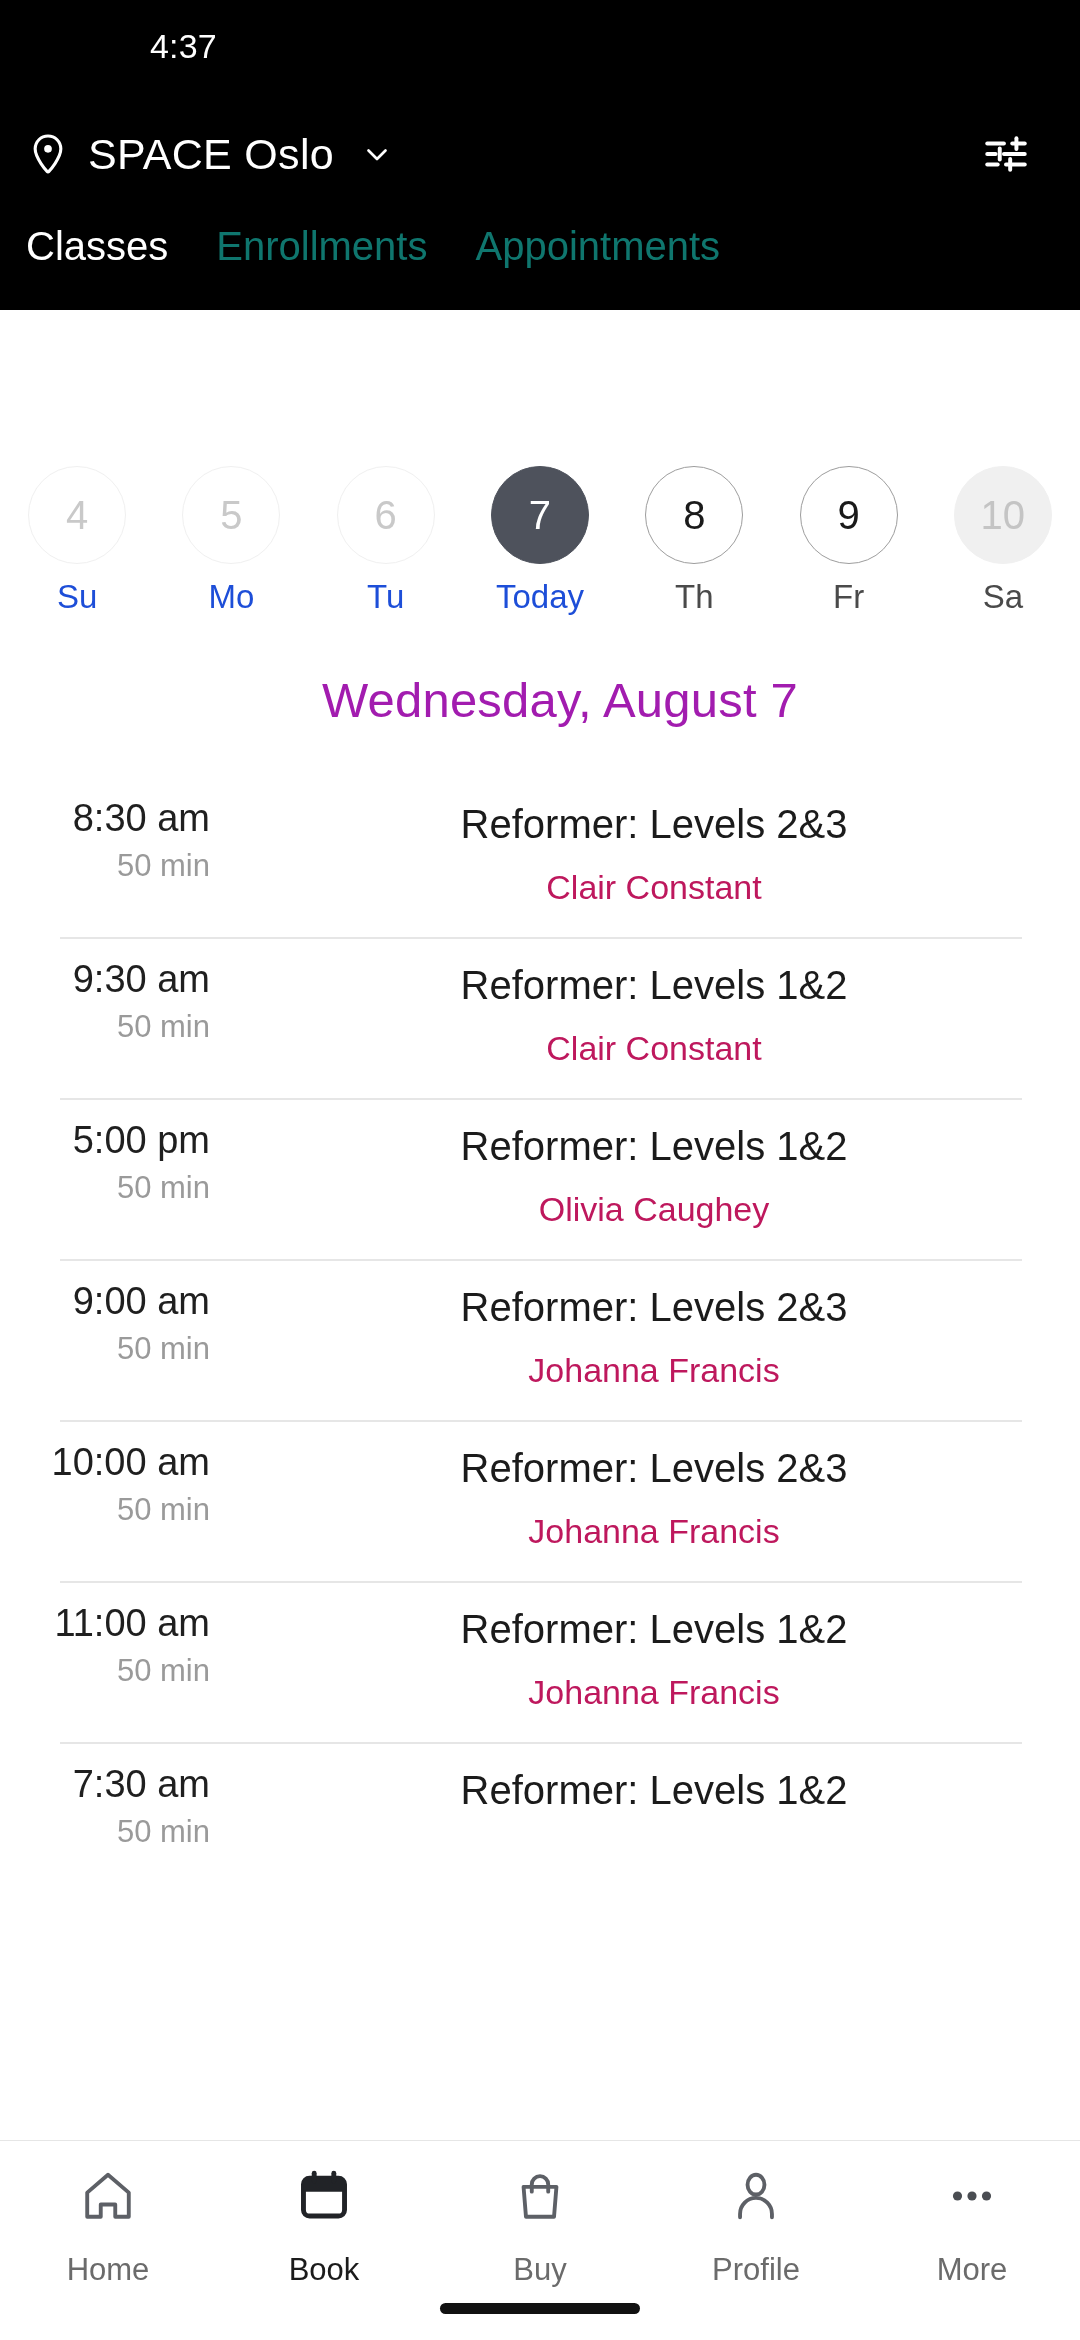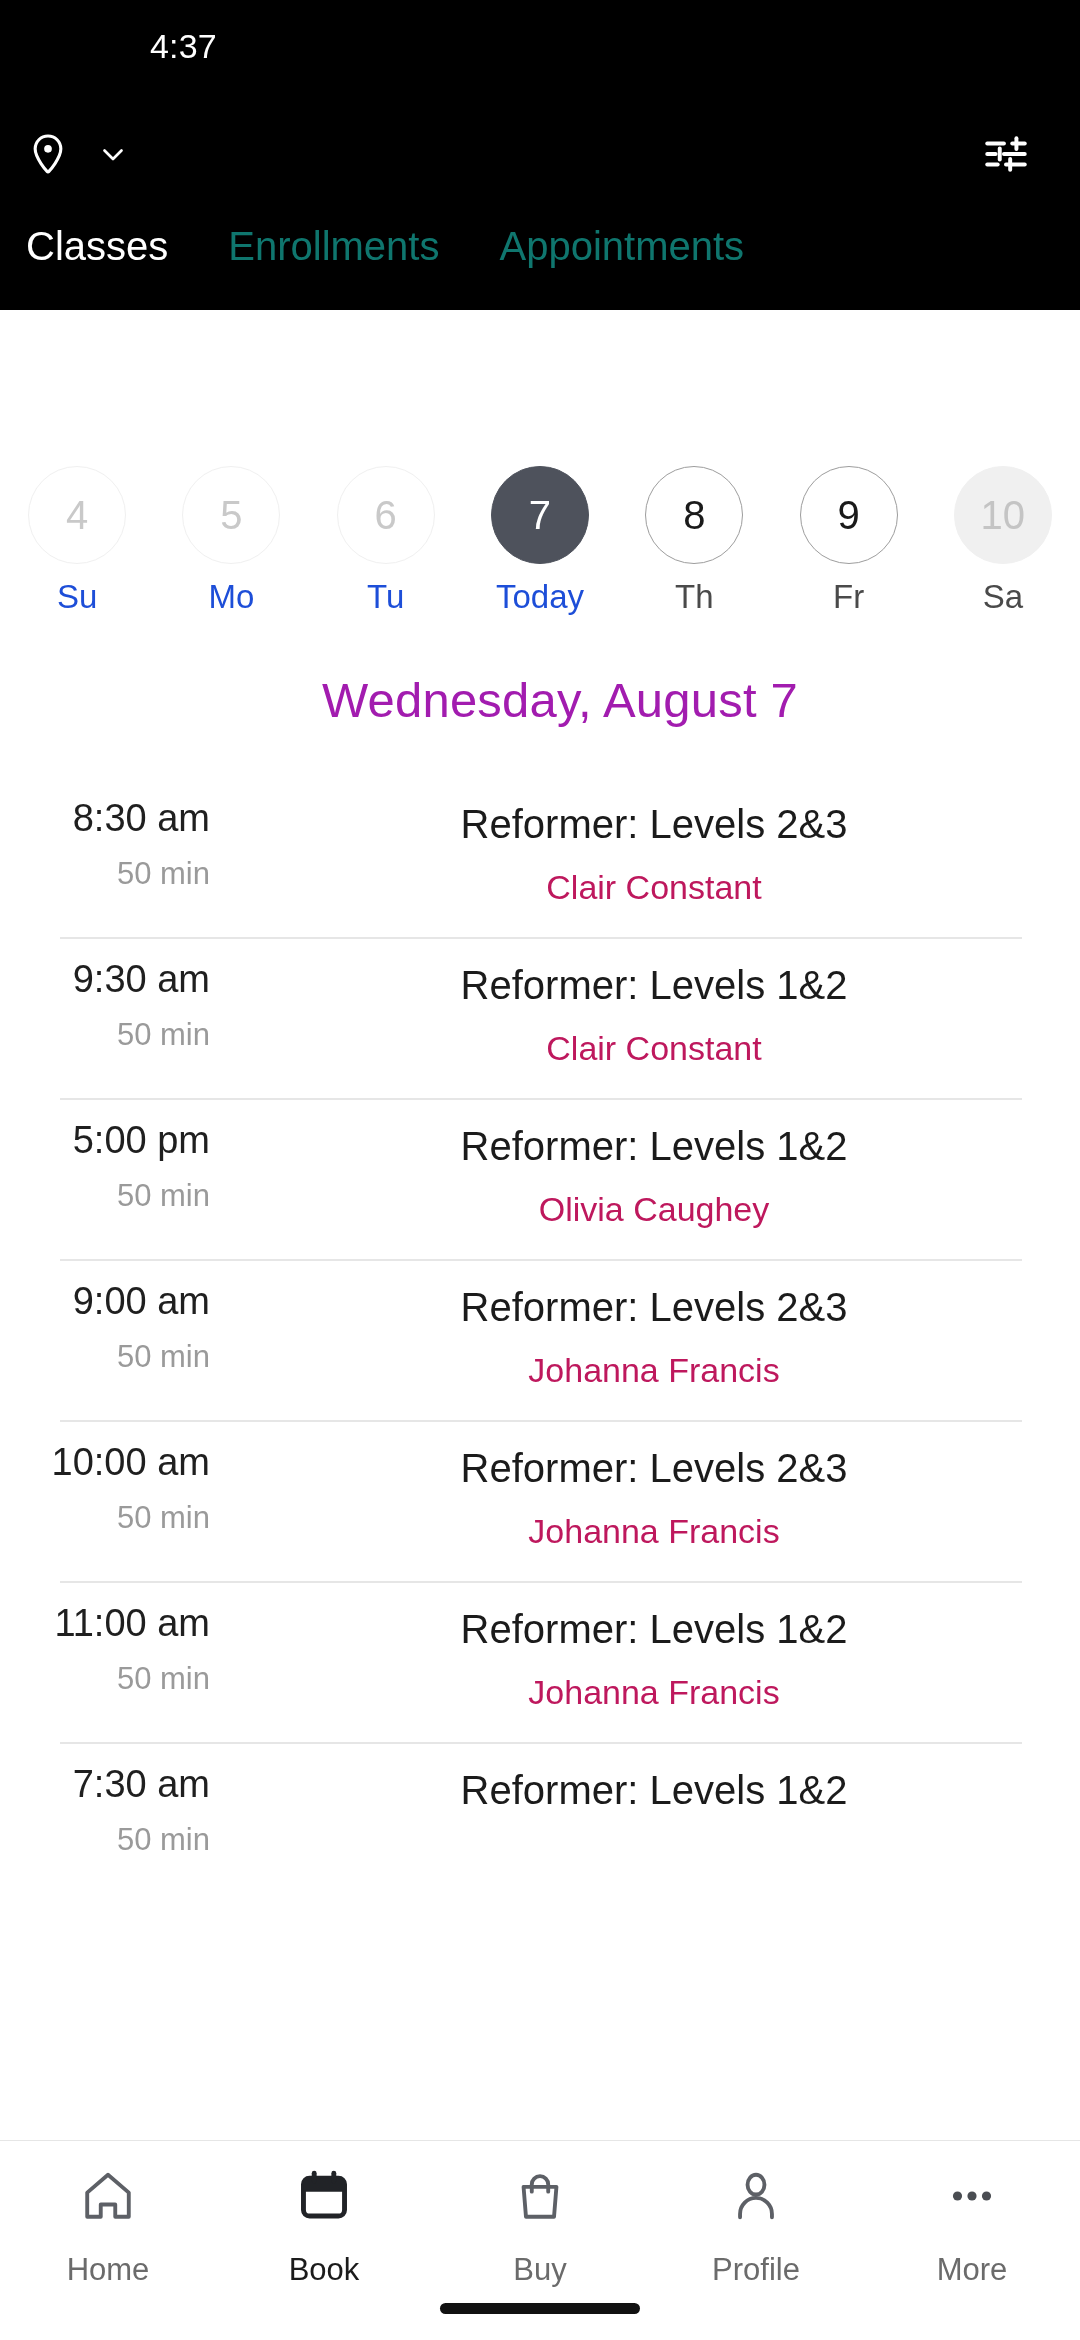--- a/index.html
+++ b/index.html
@@ -31,21 +31,21 @@
   .venue-name {
     color:#ffffff; font-size:43px; letter-spacing:0.3px; white-space:nowrap;
   }
   .chev { width:34px; height:34px; margin-left:8px; display:block; flex:none; }
   .filter-btn { width:64px; height:64px; display:flex; align-items:center; justify-content:center; margin-right:10px;}
   .filter-icon { width:50px; height:50px; display:block; }
 
   
   .tabs {
     background:#000; height:100px;
-    display:flex; align-items:flex-start; padding:8px 0 0 26px; gap:16px;
+    display:flex; align-items:flex-start; padding:8px 0 0 26px; gap:4px;
   }
   .tab {
     font-size:40px; color:#0f766e; padding:0 22px 0 0; margin-right:22px;
     white-space:nowrap; line-height:56px;
   }
   .tab.active { color:#ffffff; }
 
   
   .datestrip {
     display:flex; align-items:flex-start; padding:56px 0 0 0;
@@ -74,21 +74,21 @@
 
   
   .classlist { margin-top:48px; }
   .class-row { position:relative; display:flex; padding:22px 0 30px 0; }
   .class-row + .class-row::before {
     content:""; position:absolute; left:60px; right:58px; top:0;
     height:1.5px; background:#e6e6e6;
   }
   .col-time {
     width:228px; flex:none; padding-right:18px;
-    display:flex; flex-direction:column; align-items:flex-end; gap:16px;
+    display:flex; flex-direction:column; align-items:flex-end; gap:8px;
   }
   .time { font-size:38px; color:#1f1f1f; white-space:nowrap; line-height:1.1; }
   .dur  { font-size:31px; color:#9a9a9a; white-space:nowrap; }
   .col-info { flex:1; padding-top:2px; }
   .cls-title { font-size:40px; color:#1b1b1b; line-height:1.2; }
   .cls-instr { font-size:34px; color:#be185d; margin-top:20px; }
 
   
   .scroll-area {
     position:absolute; left:0; right:0; top:410px; bottom:200px; overflow:hidden;
@@ -122,20 +122,21 @@
   </div>
 
   <div class="appbar">
     <div class="venue">
       <span class="pin-icon">
         <svg viewBox="0 0 24 24" width="44" height="46">
           <path d="M12 2.2c-3.9 0-7 3.1-7 7 0 5.1 6.3 12.1 6.6 12.4.2.2.6.2.8 0 .3-.3 6.6-7.3 6.6-12.4 0-3.9-3.1-7-7-7z" fill="none" stroke="#ffffff" stroke-width="1.7"></path>
           <circle cx="12" cy="9.2" r="2.1" fill="#ffffff"></circle>
         </svg>
       </span>
+      <span class="venue-name">SPACE Oslo</span>
       <span class="chev">
         <svg viewBox="0 0 24 24" width="34" height="34">
           <path d="M6 9.5l6 6 6-6" fill="none" stroke="#ffffff" stroke-width="1.9" stroke-linecap="round" stroke-linejoin="round"></path>
         </svg>
       </span>
     </div>
     <div class="filter-btn">
       <span class="filter-icon">
         <svg viewBox="0 0 24 24" width="50" height="50">
           <g fill="none" stroke="#ffffff" stroke-width="1.9" stroke-linecap="round">

